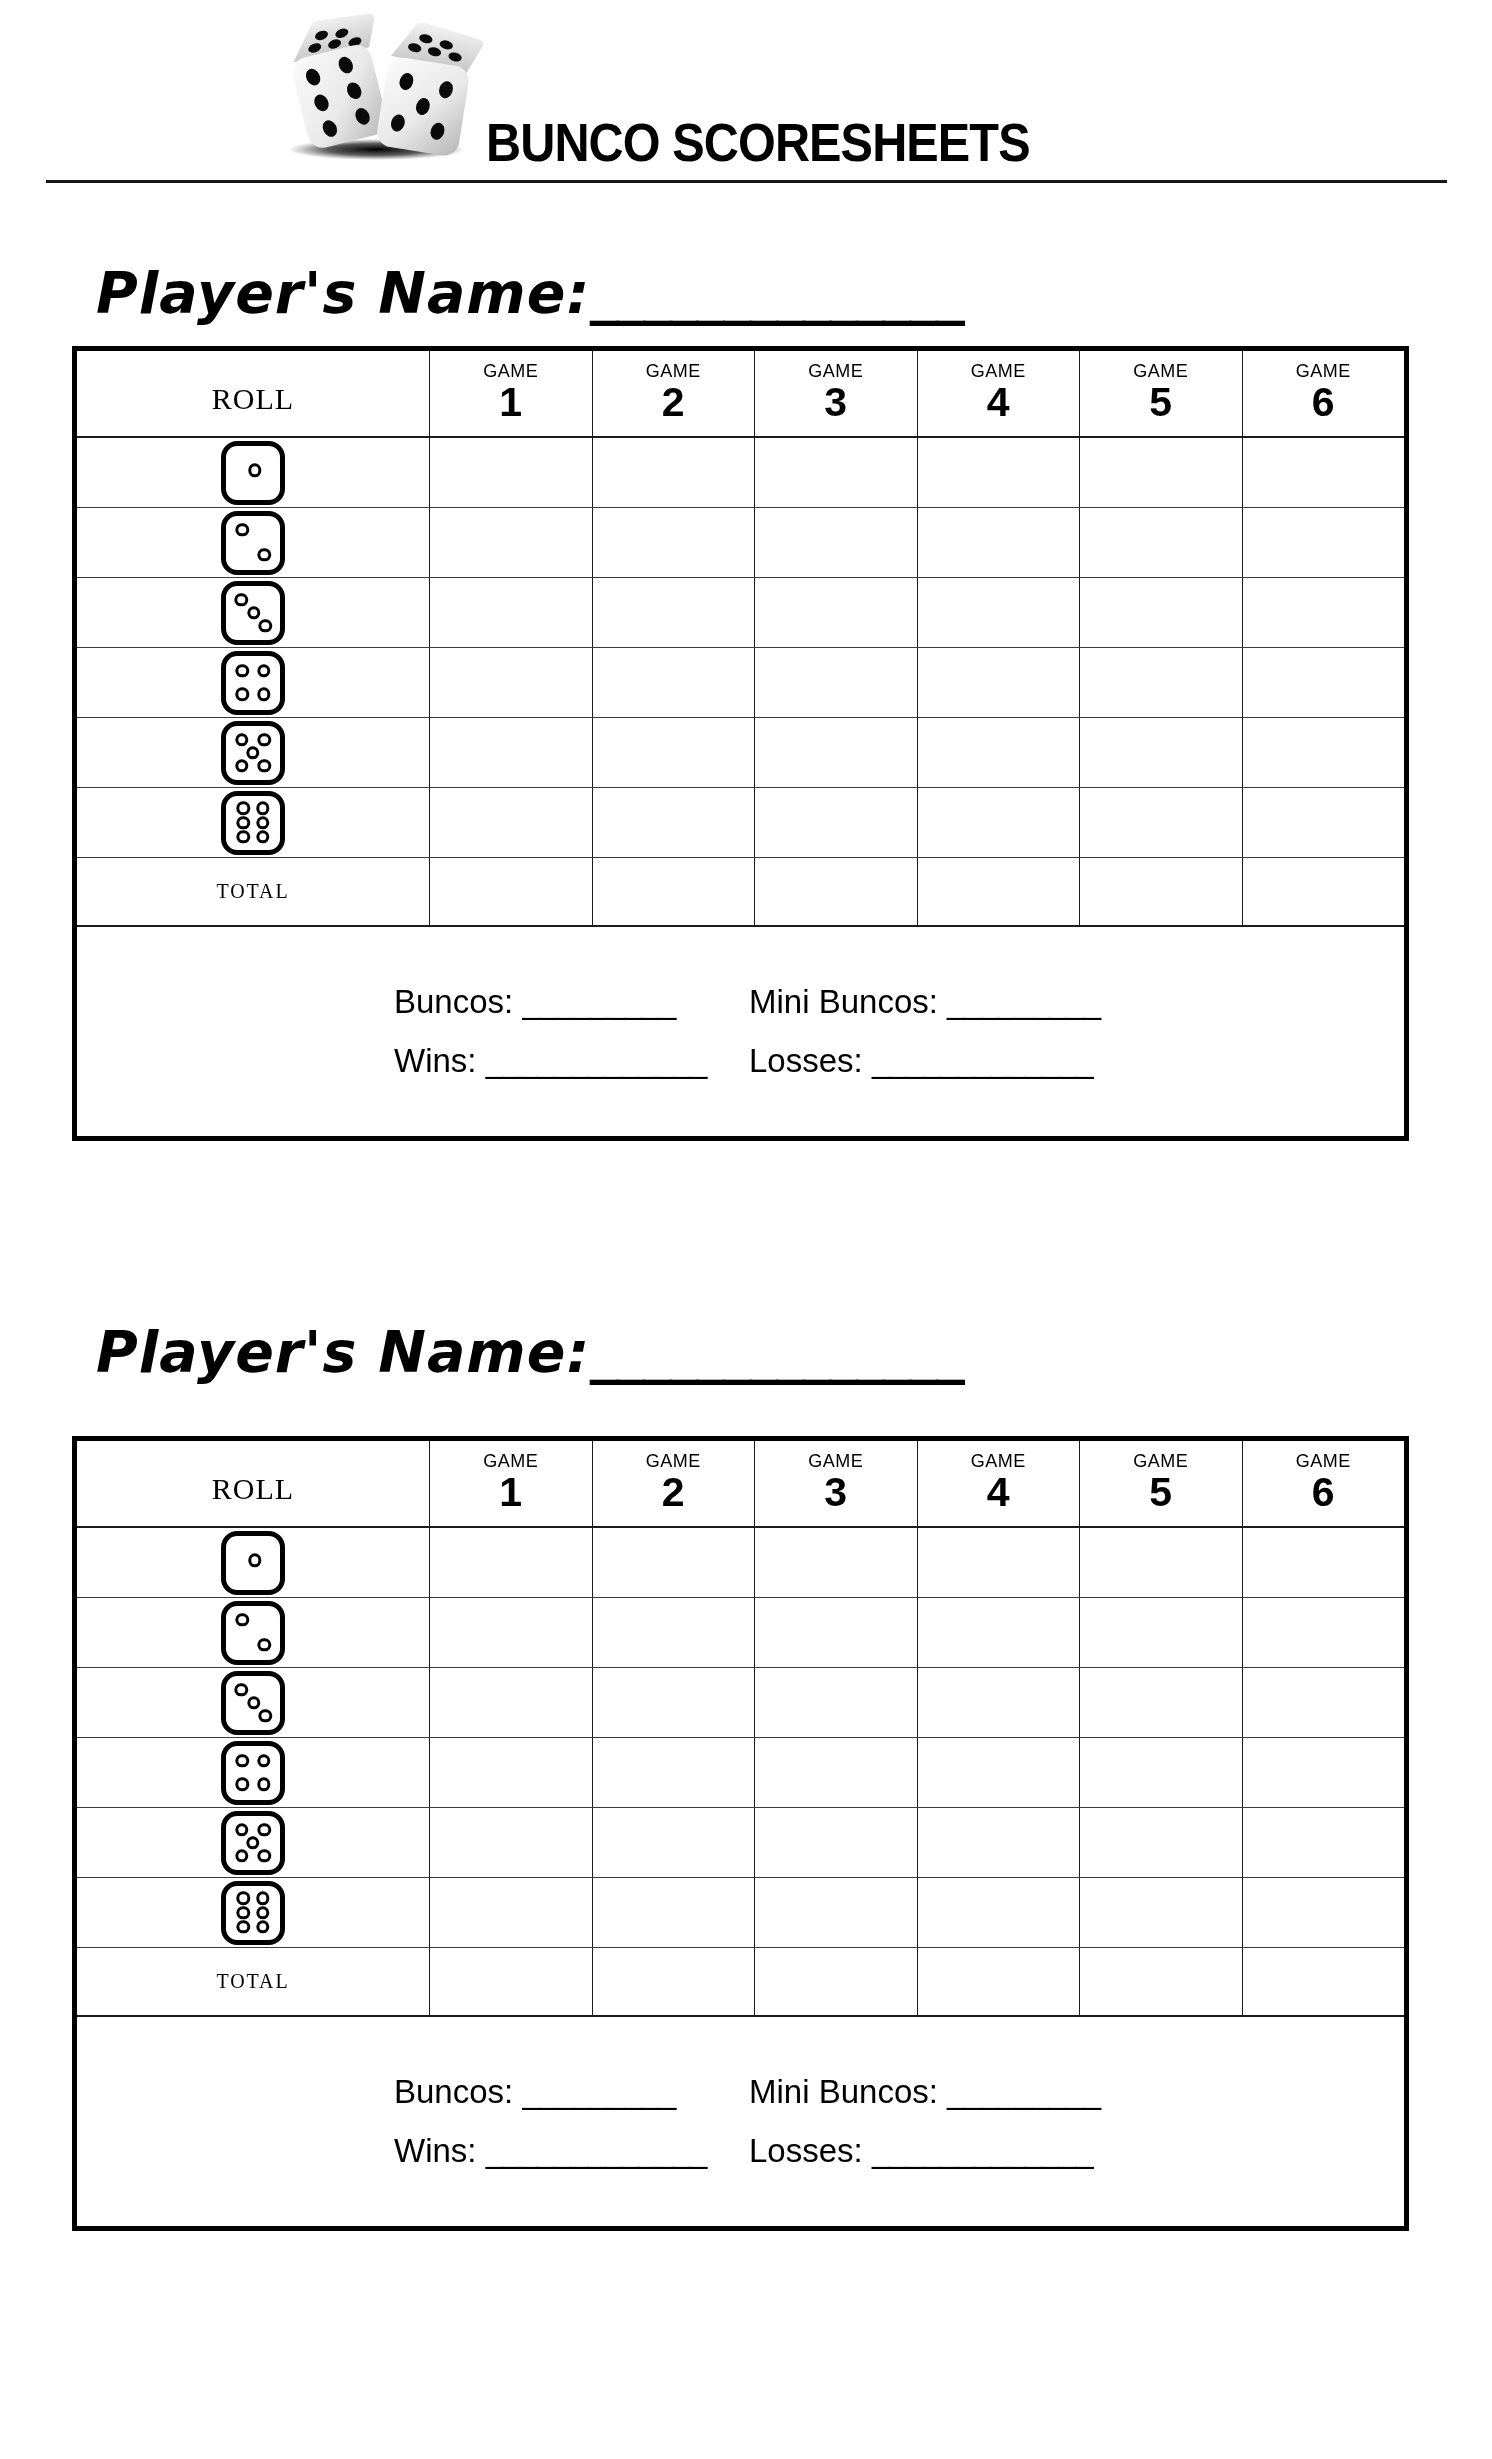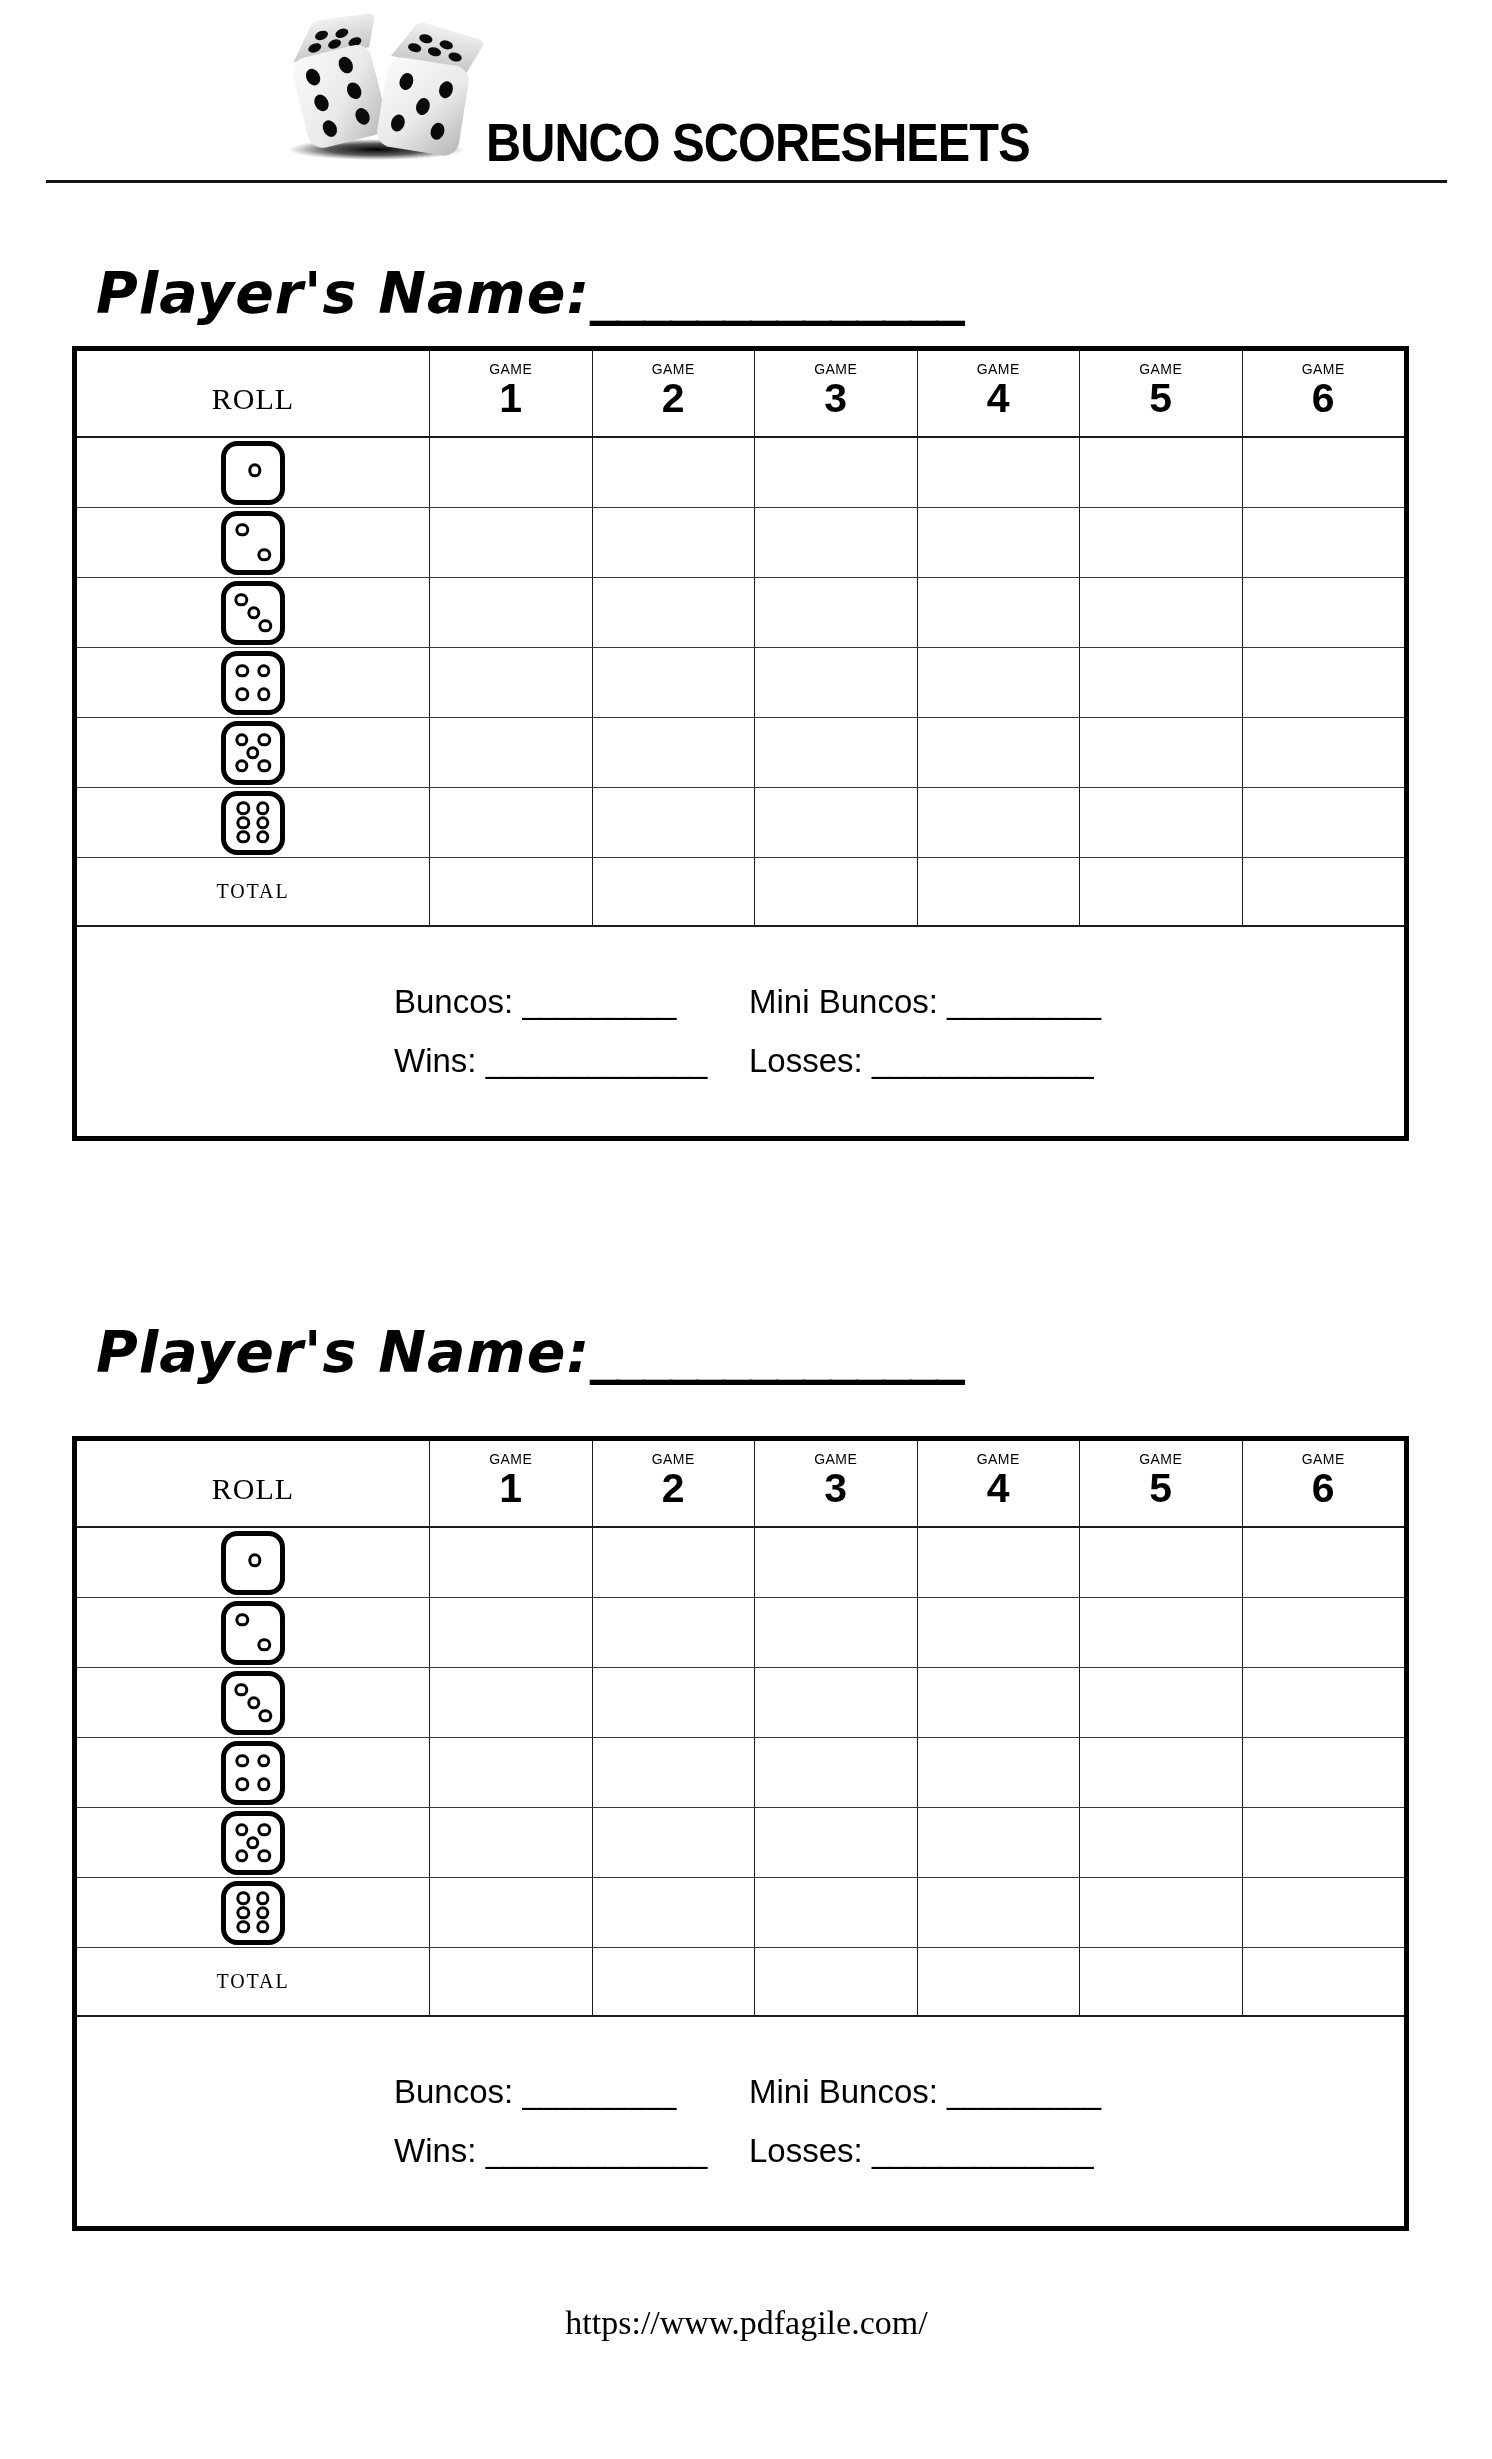--- a/index.html
+++ b/index.html
@@ -43,21 +43,21 @@
 
   .thead { height:87px; border-bottom:2.9px solid #1c1c1c; }
   .roll-head {
     display:flex; align-items:center; justify-content:center; padding-top:11.5px;
     font-family:"Liberation Serif", serif; font-size:30px; letter-spacing:1px;
   }
   .game-head {
     border-left:1.9px solid #1c1c1c; display:flex; flex-direction:column;
     align-items:center; padding-top:10.6px;
   }
-  .game-word { font-size:14px; letter-spacing:0.5px; line-height:1; }
+  .game-word { font-size:18px; letter-spacing:0.5px; line-height:1; }
   .game-num  { font-size:41px; font-weight:bold; line-height:1; margin-top:2.9px; }
 
   .rows { height:419px; display:flex; flex-direction:column; }
   .dice-row { flex:1; }
   .dice-row + .dice-row { border-top:1.9px solid #3c3c3c; }
   .die-cell { display:flex; align-items:center; justify-content:center; }
   .score-cell { border-left:1.9px solid #1c1c1c; }
 
   .die {
     position:relative; width:64px; height:64px; background:#fff;
@@ -469,17 +469,14 @@
           <span class="stat-right">
             <span class="stat-label">Losses:</span>
             <span class="stat-blank">_____________</span>
           </span>
         </div>
       </div>
     </div>
   </section>
     </div>
 
-  <div class="footer">
-    <span>https://www.pdfagile.com/</span>
-  </div>
 </div>
 
 
 </body></html>

